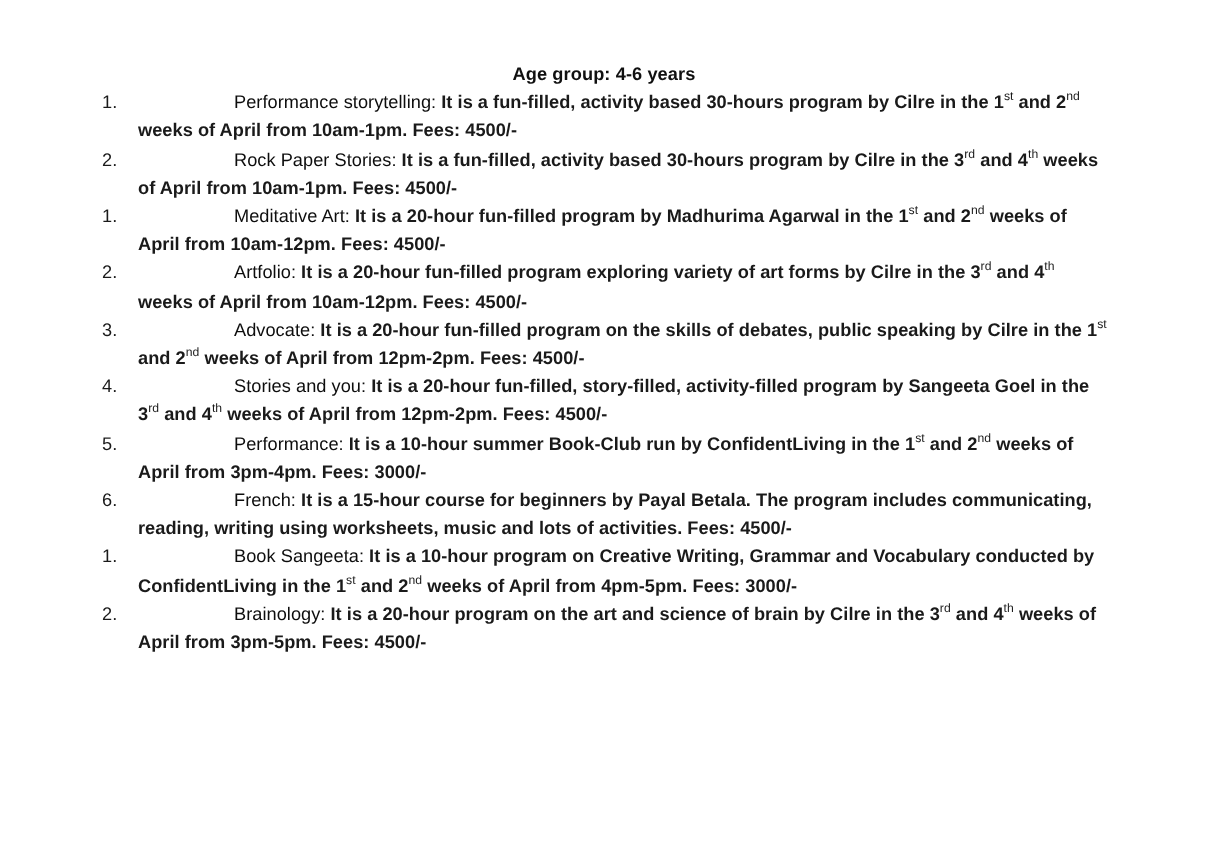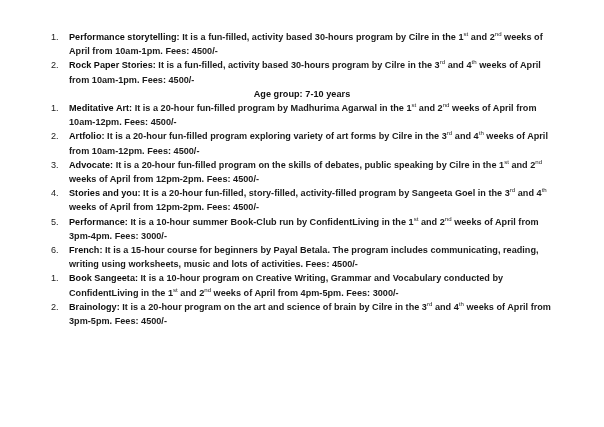--- a/index.html
+++ b/index.html
@@ -58,45 +58,46 @@
     position: absolute;
     left: 3px;
     top: 0;
     width: 14px;
     text-align: left;
     font-size: 9.1px;
     line-height: 14.2px;
     color: #1a1a1a;
   }
   .item-title {
-    font-weight: bold;
+    font-weight: normal;
     color: #0d0d0d;
+    margin-left: 48px;
   }
   .item-body {
     font-weight: bold;
   }
   sup {
     font-size: 6.1px;
     line-height: 0;
     vertical-align: super;
   }
 </style>
 </head>
 <body>
 
 <div id="page">
   <div id="sections-root">
       <div class="section">
+        <div class="section-heading">Age group: 4-6 years</div>
         <ol class="items">
           <li><span class="item-title">Performance storytelling:</span><span class="item-body">  It is a fun-filled, activity based 30-hours program by Cilre in the 1</span><sup>st</sup><span class="item-body"> and 2</span><sup>nd</sup><span class="item-body"> weeks of April from 10am-1pm. Fees: 4500/-</span></li>
           <li><span class="item-title">Rock Paper Stories:</span><span class="item-body"> It is a fun-filled, activity based 30-hours program by Cilre in the 3</span><sup>rd</sup><span class="item-body"> and 4</span><sup>th</sup><span class="item-body"> weeks of April from 10am-1pm. Fees: 4500/-</span></li>
         </ol>
       </div>
       <div class="section">
-        <div class="section-heading">Age group: 7-10 years</div>
         <ol class="items">
           <li><span class="item-title">Meditative Art:</span><span class="item-body"> It is a 20-hour fun-filled program by Madhurima Agarwal in the 1</span><sup>st</sup><span class="item-body"> and 2</span><sup>nd</sup><span class="item-body"> weeks of April from 10am-12pm. Fees: 4500/-</span></li>
           <li><span class="item-title">Artfolio:</span><span class="item-body"> It is a 20-hour fun-filled program exploring variety of art forms by Cilre in the 3</span><sup>rd</sup><span class="item-body"> and 4</span><sup>th</sup><span class="item-body"> weeks of April from 10am-12pm. Fees: 4500/-</span></li>
           <li><span class="item-title">Advocate:</span><span class="item-body"> It is a 20-hour fun-filled program on the skills of debates, public speaking by Cilre in the 1</span><sup>st</sup><span class="item-body"> and 2</span><sup>nd</sup><span class="item-body"> weeks of April from 12pm-2pm. Fees: 4500/-</span></li>
           <li><span class="item-title">Stories and you:</span><span class="item-body"> It is a 20-hour fun-filled, story-filled, activity-filled program by Sangeeta Goel in the 3</span><sup>rd</sup><span class="item-body"> and 4</span><sup>th</sup><span class="item-body"> weeks of April from 12pm-2pm. Fees: 4500/-</span></li>
           <li><span class="item-title">Performance:</span><span class="item-body"> It is a 10-hour summer Book-Club run by ConfidentLiving in the 1</span><sup>st</sup><span class="item-body"> and 2</span><sup>nd</sup><span class="item-body"> weeks of April from 3pm-4pm. Fees: 3000/-</span></li>
           <li><span class="item-title">French:</span><span class="item-body"> It is a 15-hour course for beginners by Payal Betala. The program includes communicating, reading, writing using worksheets, music and lots of activities. Fees: 4500/-</span></li>
         </ol>
       </div>
       <div class="section">

